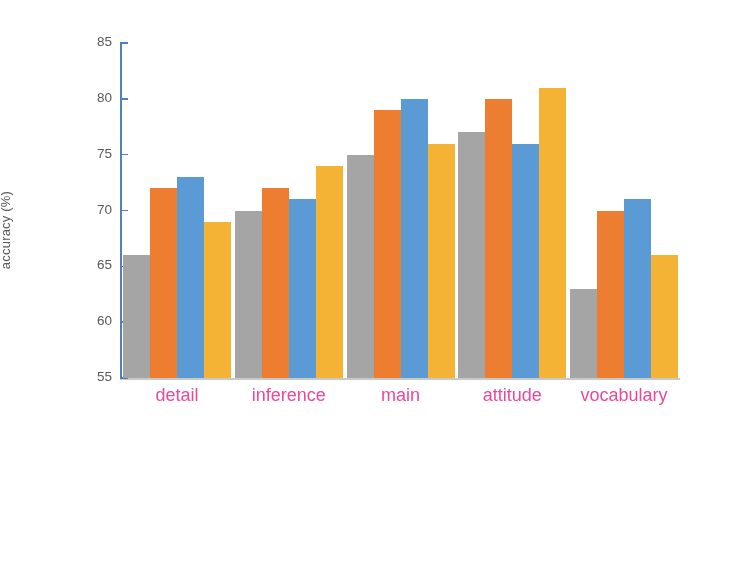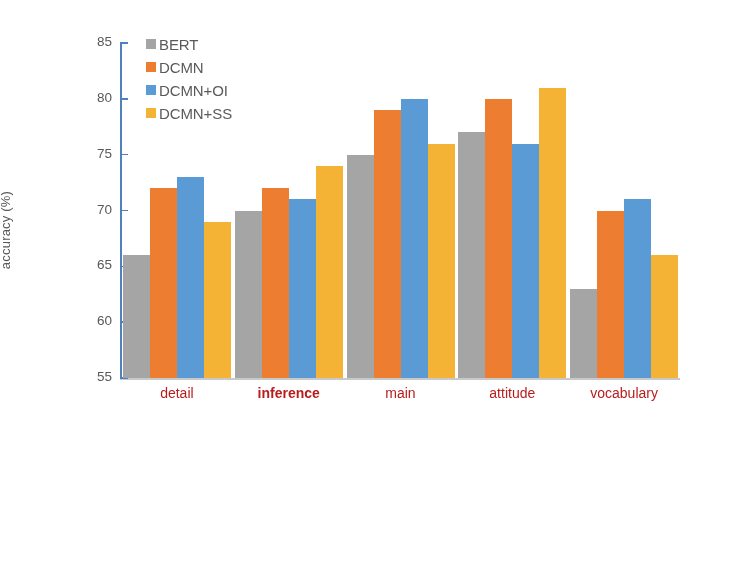--- a/index.html
+++ b/index.html
@@ -137,22 +137,22 @@
   .bar {
     width: 27px;
     flex: 0 0 27px;
   }
 
   
   .x-tick-label {
     position: absolute;
     top: 386px;
     text-align: center;
-    font-size: 14px;
-    color: #b91c1c;
+    font-size: 18px;
+    color: #ec4899;
     line-height: 1;
   }
 
   
   #caption {
     position: absolute;
     left: 17px;
     top: 448px;
     width: 706px;
     font-family: "Liberation Serif", serif;
@@ -207,38 +207,20 @@
           <div class="y-tick-label">65</div>
         </div>
         <div class="y-tick-label-wrap" style="top: 314.167px;">
           <div class="y-tick-label">60</div>
         </div>
         <div class="y-tick-label-wrap" style="top: 370px; text-decoration: underline;">
           <div class="y-tick-label">55</div>
         </div>
       </div>
 
-    <div id="legend">
-        <div class="legend-row">
-          <span class="legend-swatch" style="background: rgb(165, 165, 165);"></span>
-          <span class="legend-label">BERT</span>
-        </div>
-        <div class="legend-row">
-          <span class="legend-swatch" style="background: rgb(237, 125, 49);"></span>
-          <span class="legend-label">DCMN</span>
-        </div>
-        <div class="legend-row">
-          <span class="legend-swatch" style="background: rgb(91, 155, 213);"></span>
-          <span class="legend-label">DCMN+OI</span>
-        </div>
-        <div class="legend-row">
-          <span class="legend-swatch" style="background: rgb(245, 179, 53);"></span>
-          <span class="legend-label">DCMN+SS</span>
-        </div>
-      </div>
 
     <div id="plot">
         <div class="bar-group" style="left: 1.9px; width: 108px;">
           <div class="bar" title="BERT — detail: 66%" style="height: 122.833px; background: rgb(165, 165, 165);"></div>
           <div class="bar" title="DCMN — detail: 72%" style="height: 189.833px; background: rgb(237, 125, 49);"></div>
           <div class="bar" title="DCMN+OI — detail: 73%" style="height: 201px; background: rgb(91, 155, 213);"></div>
           <div class="bar" title="DCMN+SS — detail: 69%" style="height: 156.333px; background: rgb(245, 179, 53);"></div>
         </div>
         <div class="bar-group" style="left: 113.7px; width: 108px;">
           <div class="bar" title="BERT — inference: 70%" style="height: 167.5px; background: rgb(165, 165, 165);"></div>
@@ -261,21 +243,21 @@
         <div class="bar-group" style="left: 449.1px; width: 108px;">
           <div class="bar" title="BERT — vocabulary: 63%" style="height: 89.3333px; background: rgb(165, 165, 165);"></div>
           <div class="bar" title="DCMN — vocabulary: 70%" style="height: 167.5px; background: rgb(237, 125, 49);"></div>
           <div class="bar" title="DCMN+OI — vocabulary: 71%" style="height: 178.667px; background: rgb(91, 155, 213);"></div>
           <div class="bar" title="DCMN+SS — vocabulary: 66%" style="height: 122.833px; background: rgb(245, 179, 53);"></div>
         </div>
       </div>
 
     <div id="x-tick-labels">
         <div class="x-tick-label" style="left: 121px; width: 111.8px;">detail</div>
-        <div class="x-tick-label" style="left: 232.8px; width: 111.8px; font-weight: bold;">inference</div>
+        <div class="x-tick-label" style="left: 232.8px; width: 111.8px;">inference</div>
         <div class="x-tick-label" style="left: 344.6px; width: 111.8px;">main</div>
         <div class="x-tick-label" style="left: 456.4px; width: 111.8px;">attitude</div>
         <div class="x-tick-label" style="left: 568.2px; width: 111.8px;">vocabulary</div>
       </div>
 
   </div>
 
 
 </div>
 

